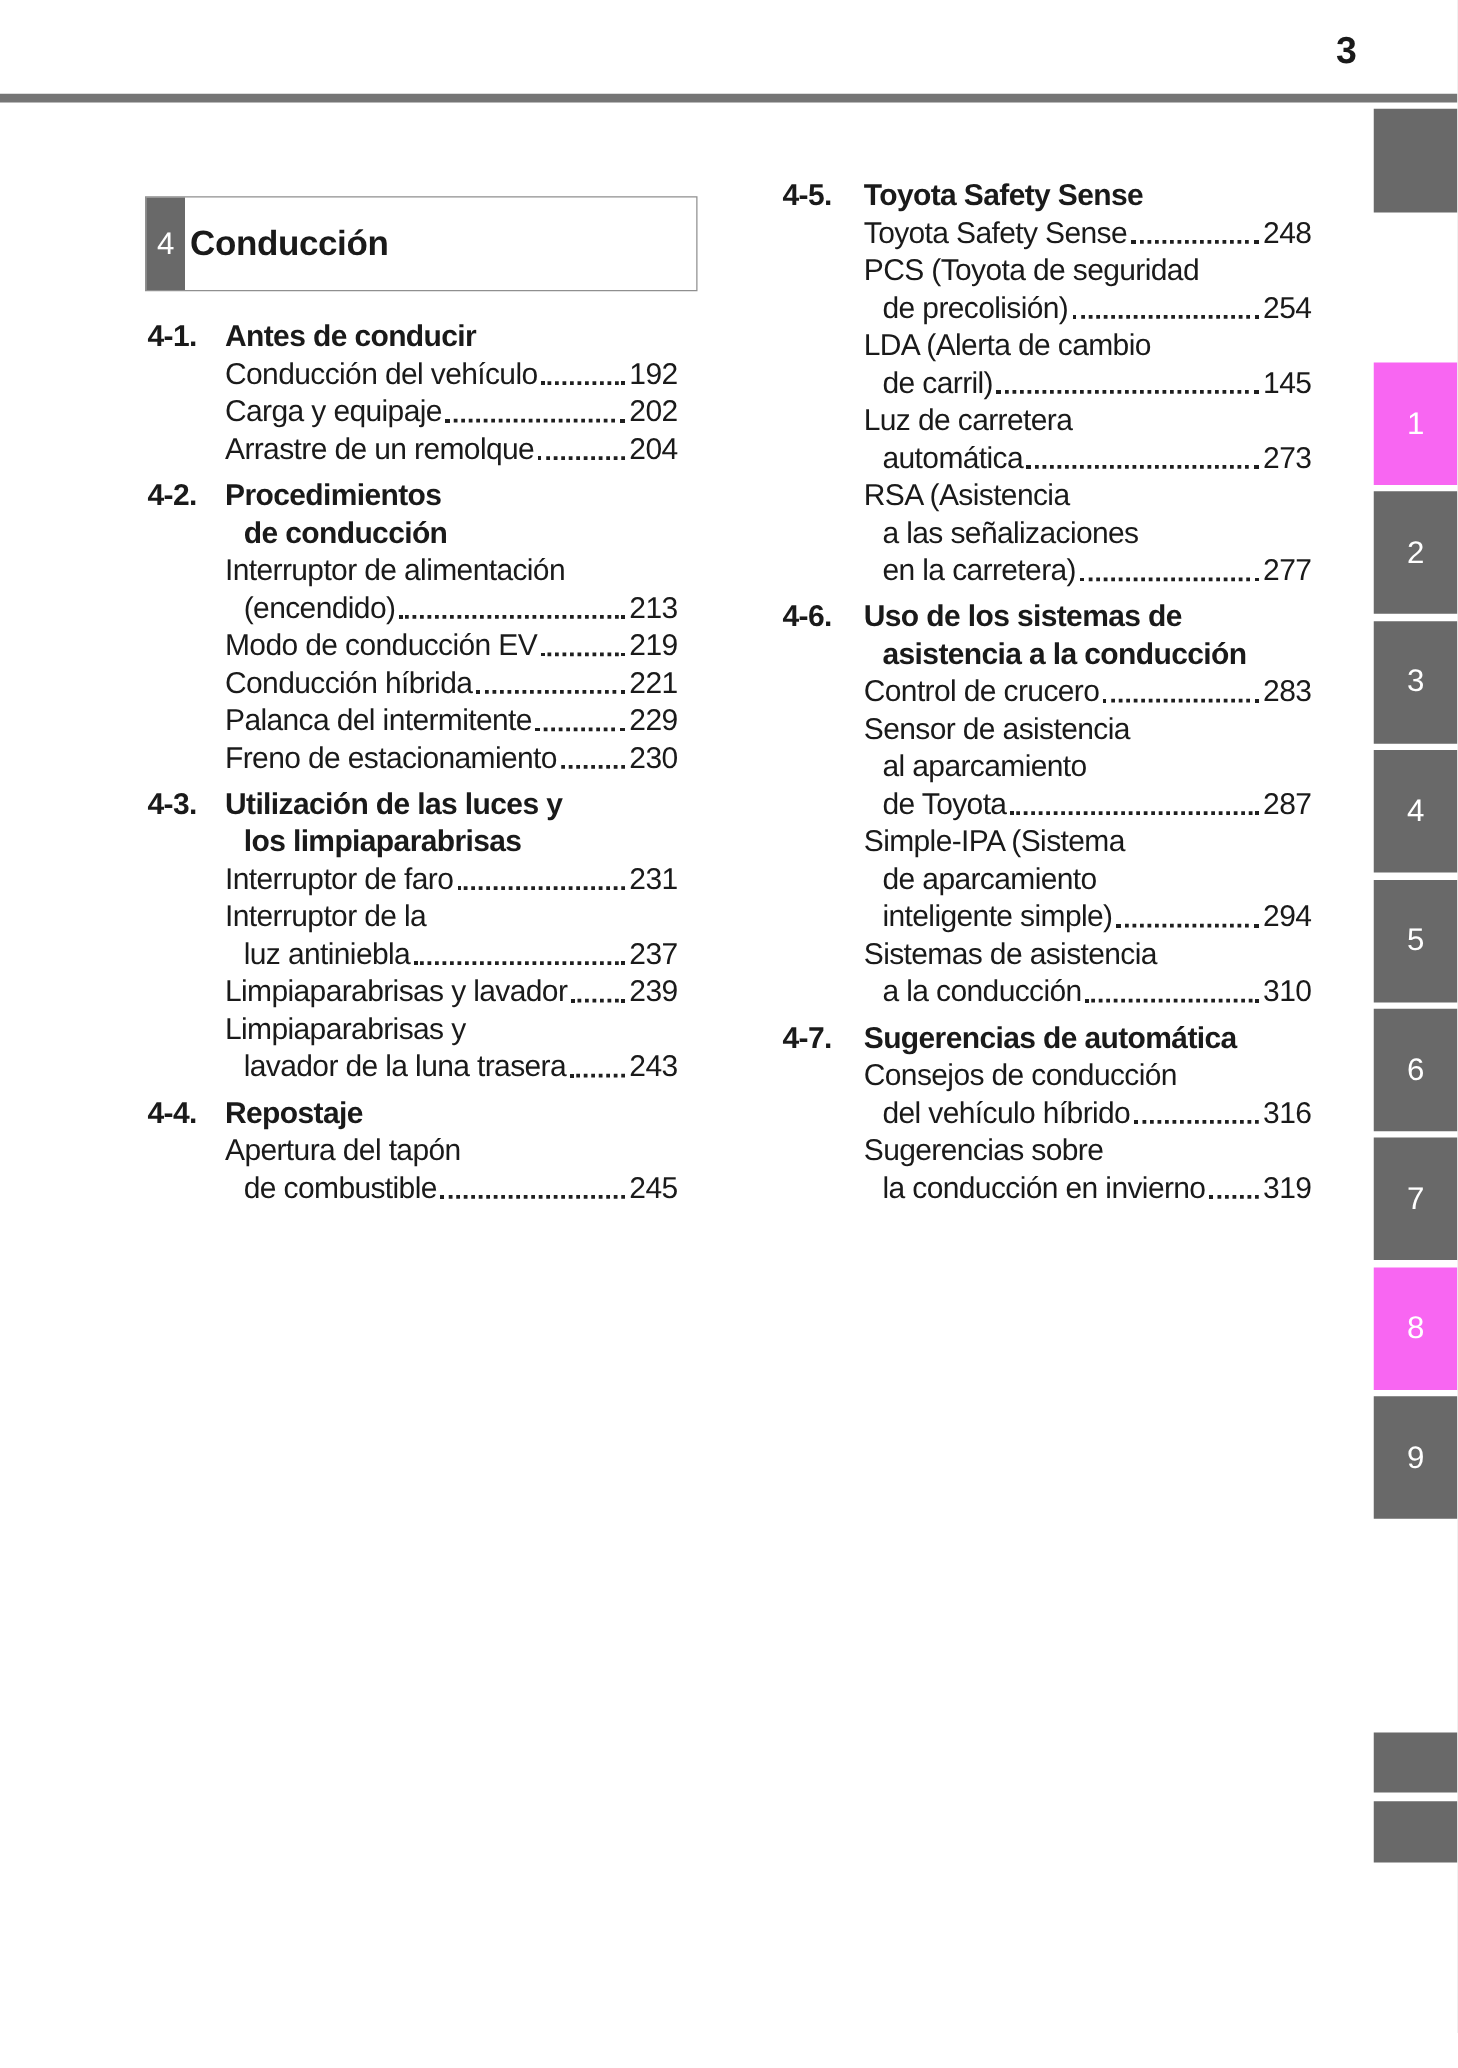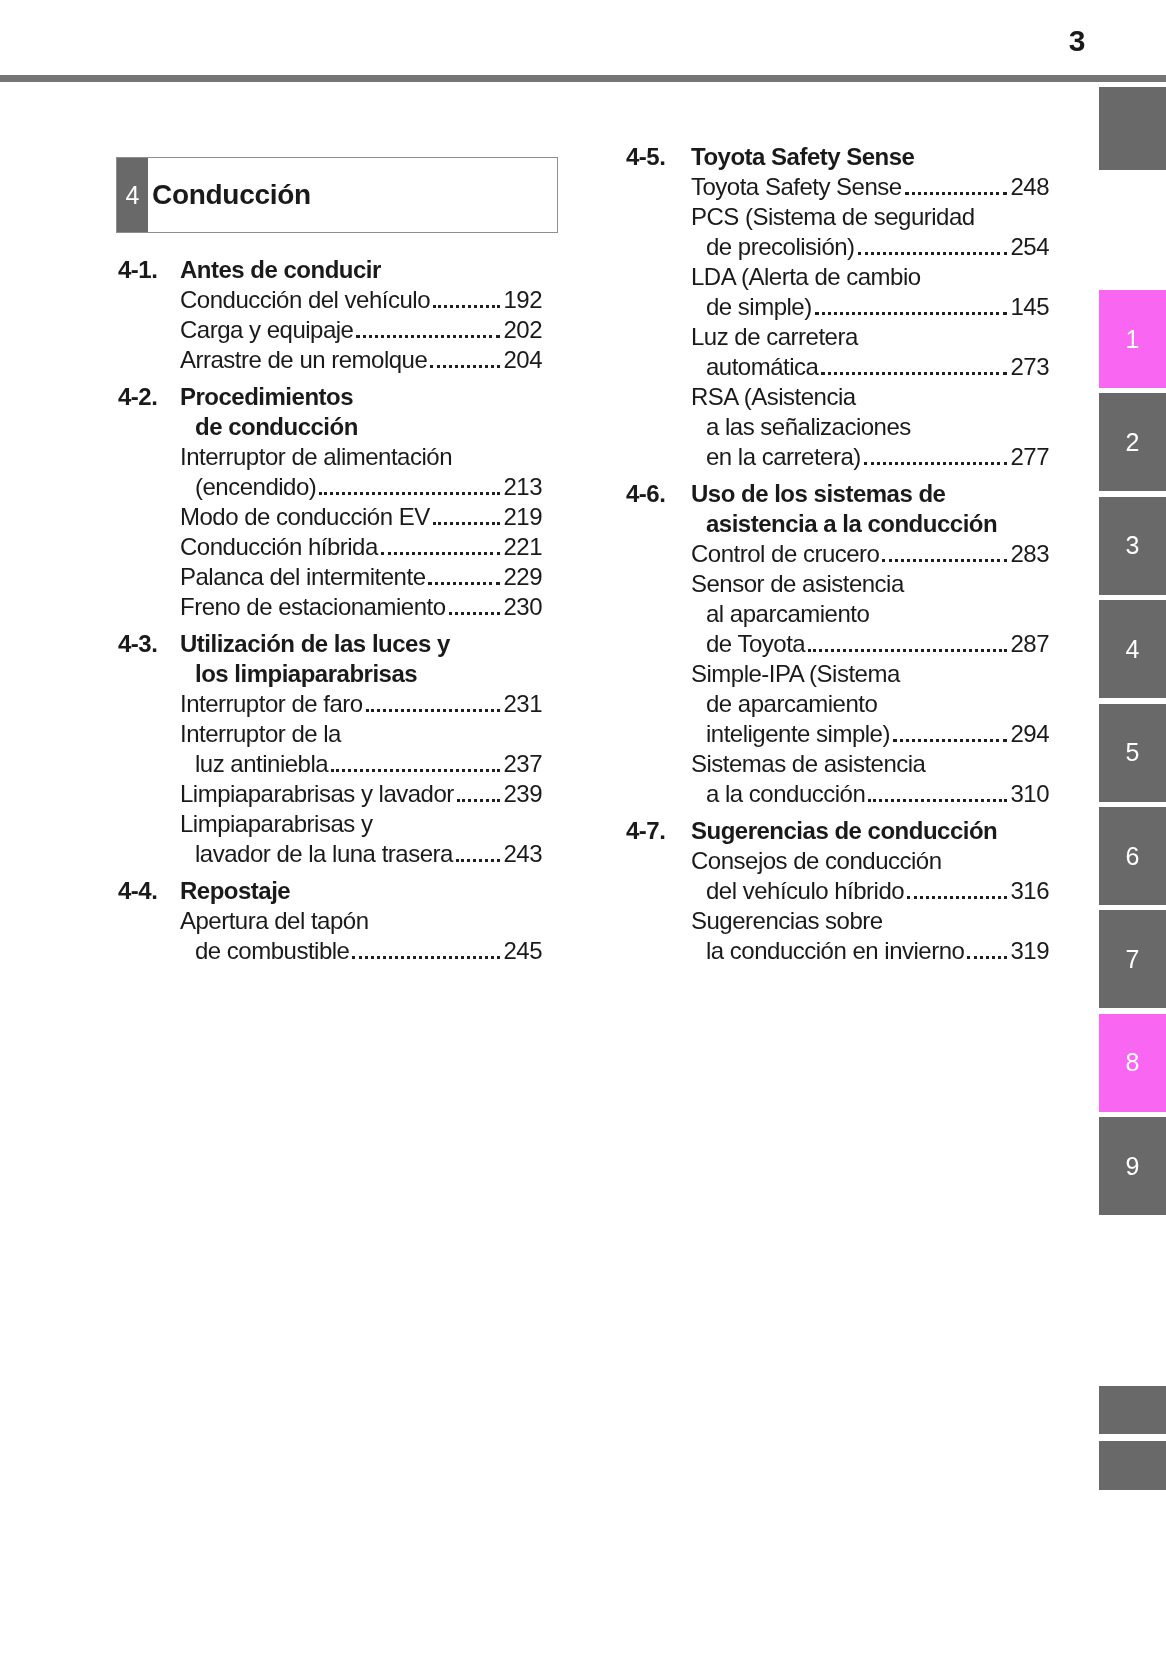--- a/index.html
+++ b/index.html
@@ -208,31 +208,31 @@
           </div>
         </div>
         <div class="entry">
           <div class="line leader">
             <span class="txt">Toyota Safety Sense</span>
             <span class="dots"></span>
             <span class="pg">248</span>
           </div>
         </div>
         <div class="entry">
-          <div class="line">PCS (Sistema de seguridad</div>
+          <div class="line">PCS (Toyota de seguridad</div>
           <div class="line indent leader">
             <span class="txt">de precolisión)</span>
             <span class="dots"></span>
             <span class="pg">254</span>
           </div>
         </div>
         <div class="entry">
           <div class="line">LDA (Alerta de cambio</div>
           <div class="line indent leader">
-            <span class="txt">de simple)</span>
+            <span class="txt">de carril)</span>
             <span class="dots"></span>
             <span class="pg">145</span>
           </div>
         </div>
         <div class="entry">
           <div class="line">Luz de carretera</div>
           <div class="line indent leader">
             <span class="txt">automática</span>
             <span class="dots"></span>
             <span class="pg">273</span>
@@ -287,21 +287,21 @@
             <span class="txt">a la conducción</span>
             <span class="dots"></span>
             <span class="pg">310</span>
           </div>
         </div>
       </div>
       <div class="section">
         <div class="sec-head">
           <span class="sec-num">4-7.</span>
           <div class="sec-title">
-            <div class="tline">Sugerencias de conducción</div>
+            <div class="tline">Sugerencias de automática</div>
           </div>
         </div>
         <div class="entry">
           <div class="line">Consejos de conducción</div>
           <div class="line indent leader">
             <span class="txt">del vehículo híbrido</span>
             <span class="dots"></span>
             <span class="pg">316</span>
           </div>
         </div>

